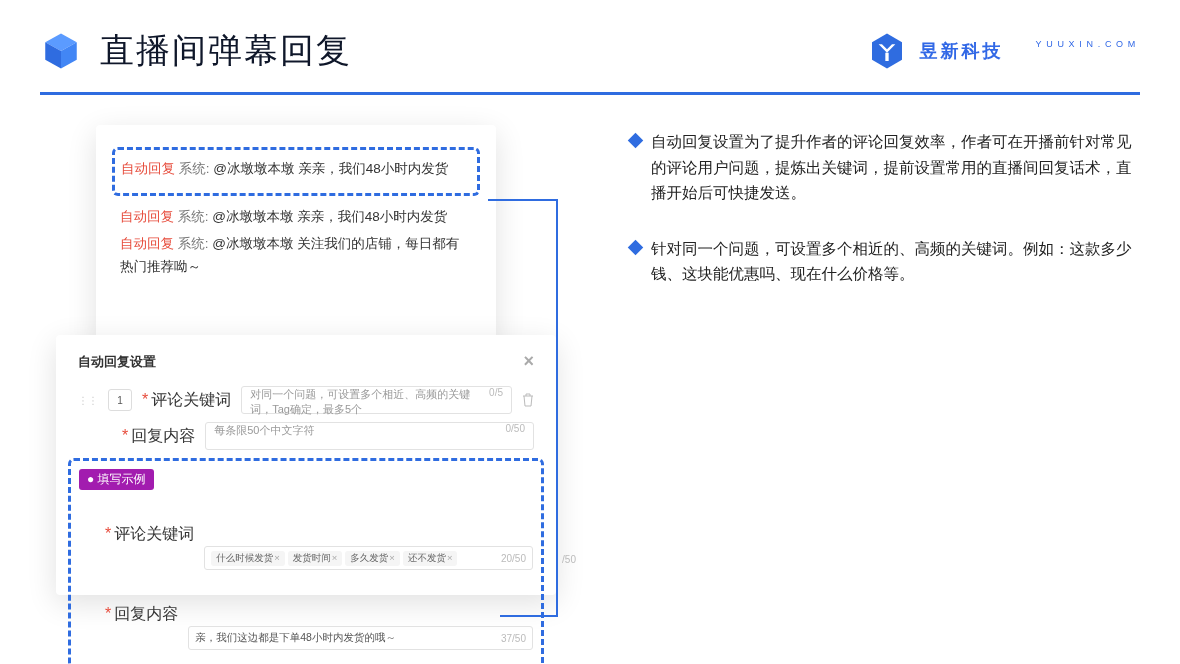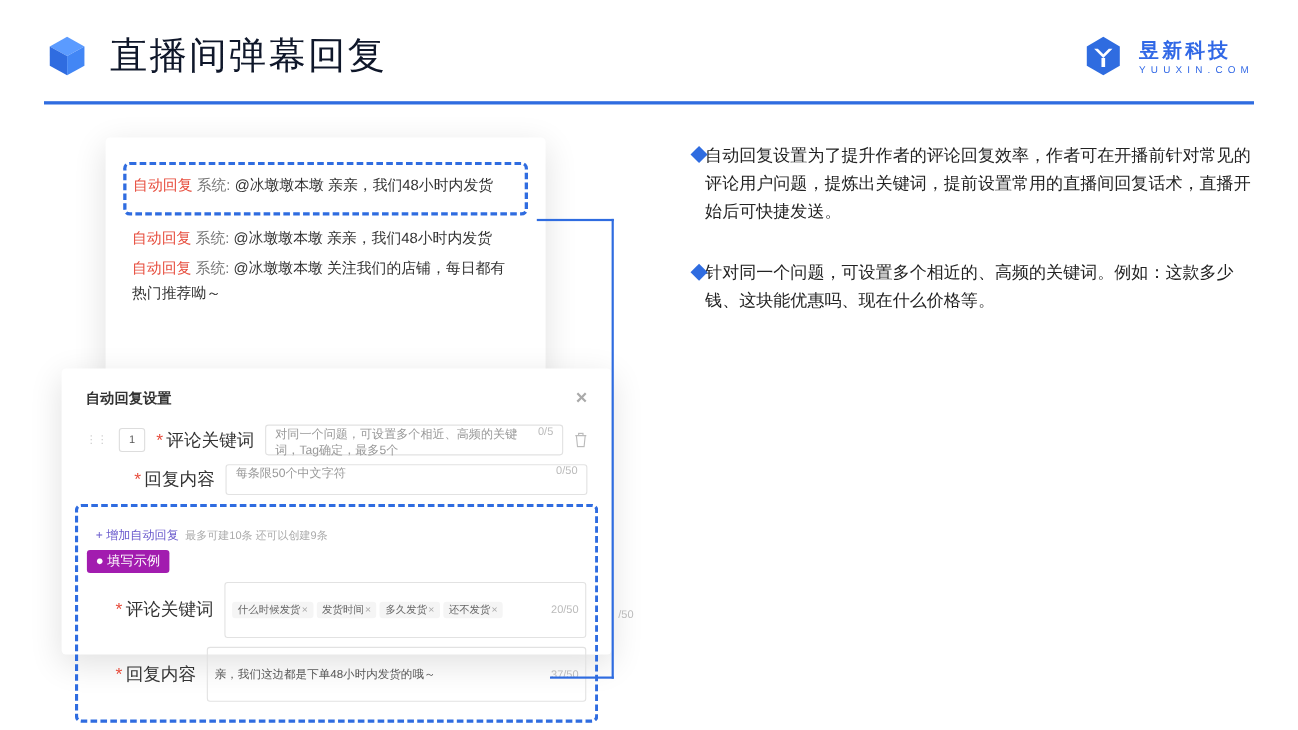--- a/index.html
+++ b/index.html
@@ -4,21 +4,21 @@
 <style>
 * { margin:0; padding:0; box-sizing:border-box; }
 body { width:1180px; height:664px; background:#fff; font-family:"Microsoft YaHei","PingFang SC",sans-serif; position:relative; overflow:hidden; }
 
 .header { padding:28px 40px 18px 40px; display:flex; align-items:center; justify-content:space-between; }
 .header-left { display:flex; align-items:center; gap:18px; }
 .cube-icon { width:42px; height:42px; position:relative; }
 .page-title { font-size:34px; font-weight:500; color:#0f172a; letter-spacing:2px; }
 .brand { display:flex; align-items:center; gap:12px; }
 .brand-icon { width:40px; height:40px; }
-.brand-text { display:flex; flex-direction:column; }
+.brand-text { display:flex; flex-direction:row;gap:32px; }
 .brand-name { font-size:18px; color:#3168e6; font-weight:700; letter-spacing:3px; }
 .brand-sub { font-size:9px; color:#3168e6; letter-spacing:4.7px; }
 
 .hr { height:3px; background:#2f6ce0; margin:0 40px; }
 
 .content { display:flex; padding:30px 40px 0 40px; gap:40px; }
 .left-pane { position:relative; width:520px; height:490px; }
 .right-pane { flex:1; padding-top:4px; }
 
 .card { background:#fff; border-radius:4px; box-shadow:0 8px 30px rgba(0,0,0,0.12); position:absolute; }
@@ -45,34 +45,34 @@
 .count { font-size:10px; color:#bbb; }
 .trash { width:12px; height:14px; color:#bbb; }
 
 .indent { margin-left:44px; }
 .add-link { font-size:11px; color:#6a5acd; margin:10px 0 6px 8px; display:flex; align-items:center; gap:6px; }
 .hint { color:#aaa; font-size:10px; }
 .badge-purple { background:#a21caf; color:#fff; font-size:12px; padding:2px 8px; border-radius:3px; display:inline-block; margin-bottom:8px; }
 .tag-chip { display:inline-block; background:#f5f5f5; border-radius:3px; padding:1px 5px; font-size:9.5px; color:#666; margin-right:1px; }
 .tag-x { color:#aaa; margin-left:1px; }
 .content-text { font-size:10.5px; color:#555; }
-.input-inline { flex:1; display:flex; align-items:center; border:1px solid #e2e2e2; border-radius:3px; padding:17px 6px; min-height:24px; justify-content:space-between; }
+.input-inline { flex:1; display:flex; align-items:center; border:1px solid #e2e2e2; border-radius:3px; padding:3px 6px; min-height:24px; justify-content:space-between;margin-top:48px; }
 .tags-wrap { display:flex; flex-wrap:wrap; gap:2px; }
 
 .extra-count { position:absolute; right:-20px; bottom:30px; font-size:10px; color:#bbb; }
 
 .connector-h { position:absolute; top:74px; left:448px; width:70px; height:2px; background:#2f6ce0; }
 .connector-v { position:absolute; top:74px; left:516px; width:2px; height:418px; background:#2f6ce0; }
 .connector-h2 { position:absolute; top:490px; left:460px; width:58px; height:2px; background:#2f6ce0; }
 
 .sec-title-row { display:flex; align-items:center; gap:14px; margin-bottom:30px; margin-left:-6px; }
 .bubble-icon { width:42px; height:42px; }
 .sec-title { font-size:22.5px; font-weight:500; color:#222; letter-spacing:1px; }
 
-.bullet-item { display:flex; margin-bottom:30px; padding-left:30px; }
+.bullet-item { display:flex; gap:10px; margin-bottom:30px; padding-left:30px; }
 .diamond { width:11px; height:11px; background:#2f6ce0; transform:rotate(45deg); margin-top:6px; flex-shrink:0; }
 .bullet-text { font-size:15.5px; color:#222; line-height:1.65; font-weight:500; }
 </style>
 </head>
 <body>
 
 <div class="header">
   <div class="header-left">
     <svg class="cube-icon" viewBox="0 0 48 48">
       <path d="M24 4 L42 14 L24 24 L6 14 Z" fill="#5b9bff"></path>
@@ -136,24 +136,20 @@
       </div>
       <div class="form-row indent">
         <span class="label"><span class="dot-red">*</span><span>回复内容</span></span>
         <div class="input">
           <span>每条限50个中文字符</span>
           <span class="count">0/50</span>
         </div>
       </div>
 
       <div class="highlight-box2">
-        <div class="add-link">
-          <span>+ 增加自动回复</span>
-          <span class="hint">最多可建10条 还可以创建9条</span>
-        </div>
         <span class="badge-purple">● 填写示例</span>
         <div class="form-row indent" style="margin-left:26px;">
           <span class="label"><span class="dot-red">*</span><span>评论关键词</span></span>
           <div class="input-inline">
             <div class="tags-wrap">
               <span class="tag-chip"><span>什么时候发货</span><span class="tag-x">×</span></span>
               <span class="tag-chip"><span>发货时间</span><span class="tag-x">×</span></span>
               <span class="tag-chip"><span>多久发货</span><span class="tag-x">×</span></span>
               <span class="tag-chip"><span>还不发货</span><span class="tag-x">×</span></span>
             </div>

